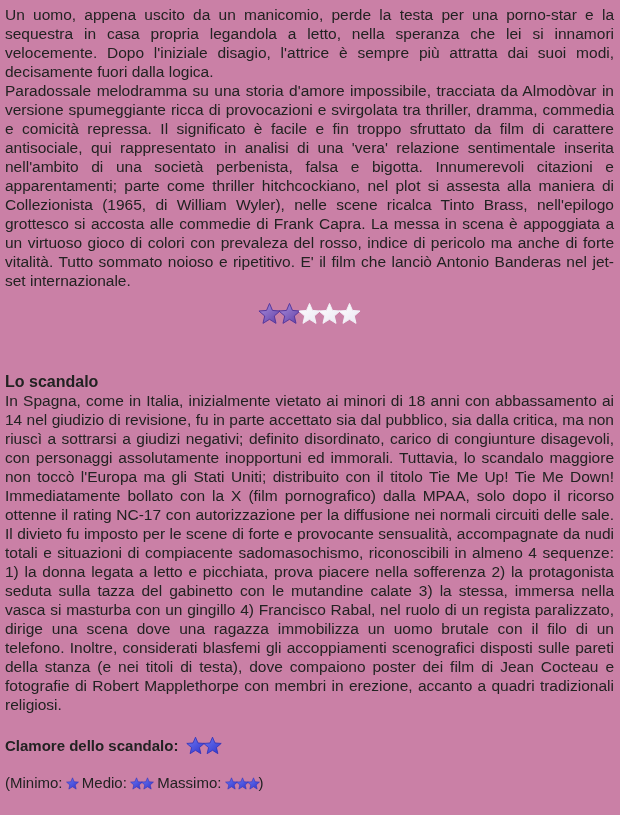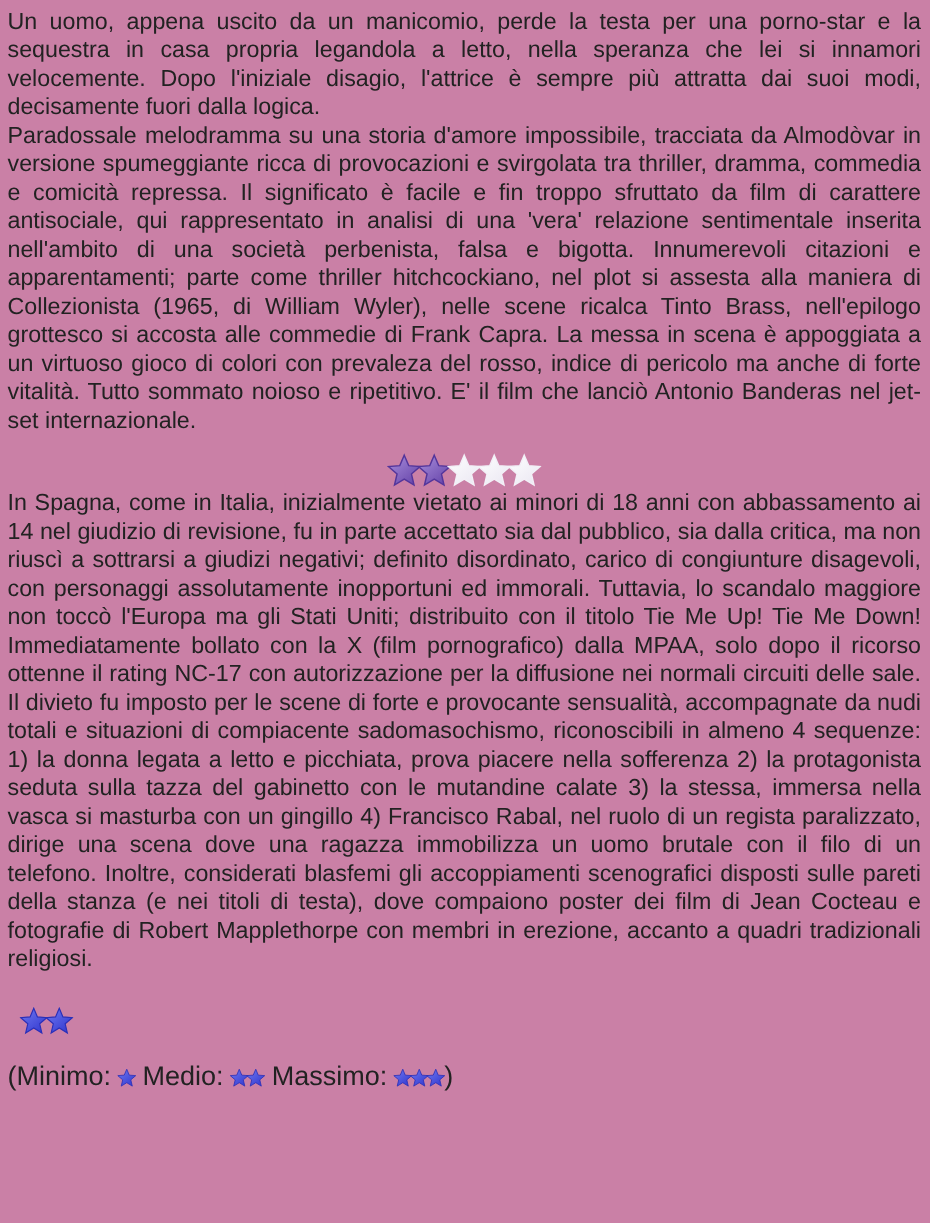--- a/index.html
+++ b/index.html
@@ -40,21 +40,21 @@
     margin-top: 22px;
     height: 20px;
     font-size: 15px;
     font-weight: bold;
     line-height: 20px;
   }
   .clamore-row .stars-inline { margin-left: 9px; }
   .stars-inline svg { margin: 0 -1px; vertical-align: -4px; }
   .legend-row {
     margin-top: 17px;
-    font-size: 18px;
+    font-size: 15px;
     line-height: 19px;
   }
   .legend-row .stars-inline svg { vertical-align: -2px; margin: 0 -1px; }
 </style>
 </head>
 <body style="background: rgb(202, 128, 166); color: rgb(34, 34, 34);">
 
 <div class="page">
 
   <p class="para"><span>Un uomo, appena uscito da un manicomio, perde la testa per una porno-star e la sequestra in casa propria legandola a letto, nella speranza che lei si innamori velocemente. Dopo l'iniziale disagio, l'attrice è sempre più attratta dai suoi modi, decisamente fuori dalla logica.</span></p>
@@ -96,24 +96,25 @@
       </svg><svg width="23" height="23" viewBox="0 0 24 24">
         <defs>
           <linearGradient id="sg5" x1="0" y1="0" x2="0.9" y2="1">
             <stop offset="0" stop-color="#ffffff"></stop>
             <stop offset="1" stop-color="#eae7f2"></stop>
           </linearGradient>
         </defs>
         <path d="M12 1.5 L15.1 8.8 L23 9.4 L17 14.6 L18.8 22.3 L12 18.1 L5.2 22.3 L7 14.6 L1 9.4 L8.9 8.8 Z" fill="url(#sg5)" stroke="#f2f0f7" stroke-width="1"></path>
       </svg></div>
 
+  <h2 class="heading">Lo scandalo</h2>
 
   <p class="para"><span>In Spagna, come in Italia, inizialmente vietato ai minori di 18 anni con abbassamento ai 14 nel giudizio di revisione, fu in parte accettato sia dal pubblico, sia dalla critica, ma non riuscì a sottrarsi a giudizi negativi; definito disordinato, carico di congiunture disagevoli, con personaggi assolutamente inopportuni ed immorali. Tuttavia, lo scandalo maggiore non toccò l'Europa ma gli Stati Uniti; distribuito con il titolo </span><span class="italic">Tie Me Up! Tie Me Down!</span><span> Immediatamente bollato con la X (film pornografico) dalla MPAA, solo dopo il ricorso ottenne il rating NC-17 con autorizzazione per la diffusione nei normali circuiti delle sale. Il divieto fu imposto per le scene di forte e provocante sensualità, accompagnate da nudi totali e situazioni di compiacente sadomasochismo, riconoscibili in almeno 4 sequenze: 1) la donna legata a letto e picchiata, prova piacere nella sofferenza 2) la protagonista seduta sulla tazza del gabinetto con le mutandine calate 3) la stessa, immersa nella vasca si masturba con un gingillo 4) Francisco Rabal, nel ruolo di un regista paralizzato, dirige una scena dove una ragazza immobilizza un uomo brutale con il filo di un telefono. Inoltre, considerati blasfemi gli accoppiamenti scenografici disposti sulle pareti della stanza (e nei titoli di testa), dove compaiono poster dei film di Jean Cocteau e fotografie di Robert Mapplethorpe con membri in erezione, accanto a quadri tradizionali religiosi.</span></p>
 
-  <div class="clamore-row"><span class="stars-inline"><svg width="19" height="19" viewBox="0 0 24 24">
+  <div class="clamore-row"><span>Clamore dello scandalo:</span><span class="stars-inline"><svg width="19" height="19" viewBox="0 0 24 24">
           <defs>
             <linearGradient id="sg6" x1="0" y1="0" x2="0.9" y2="1">
               <stop offset="0" stop-color="#7079f0"></stop>
               <stop offset="1" stop-color="#3137cf"></stop>
             </linearGradient>
           </defs>
           <path d="M12 1.5 L15.1 8.8 L23 9.4 L17 14.6 L18.8 22.3 L12 18.1 L5.2 22.3 L7 14.6 L1 9.4 L8.9 8.8 Z" fill="url(#sg6)" stroke="#2a2fb8" stroke-width="1"></path>
         </svg><svg width="19" height="19" viewBox="0 0 24 24">
           <defs>
             <linearGradient id="sg7" x1="0" y1="0" x2="0.9" y2="1">

